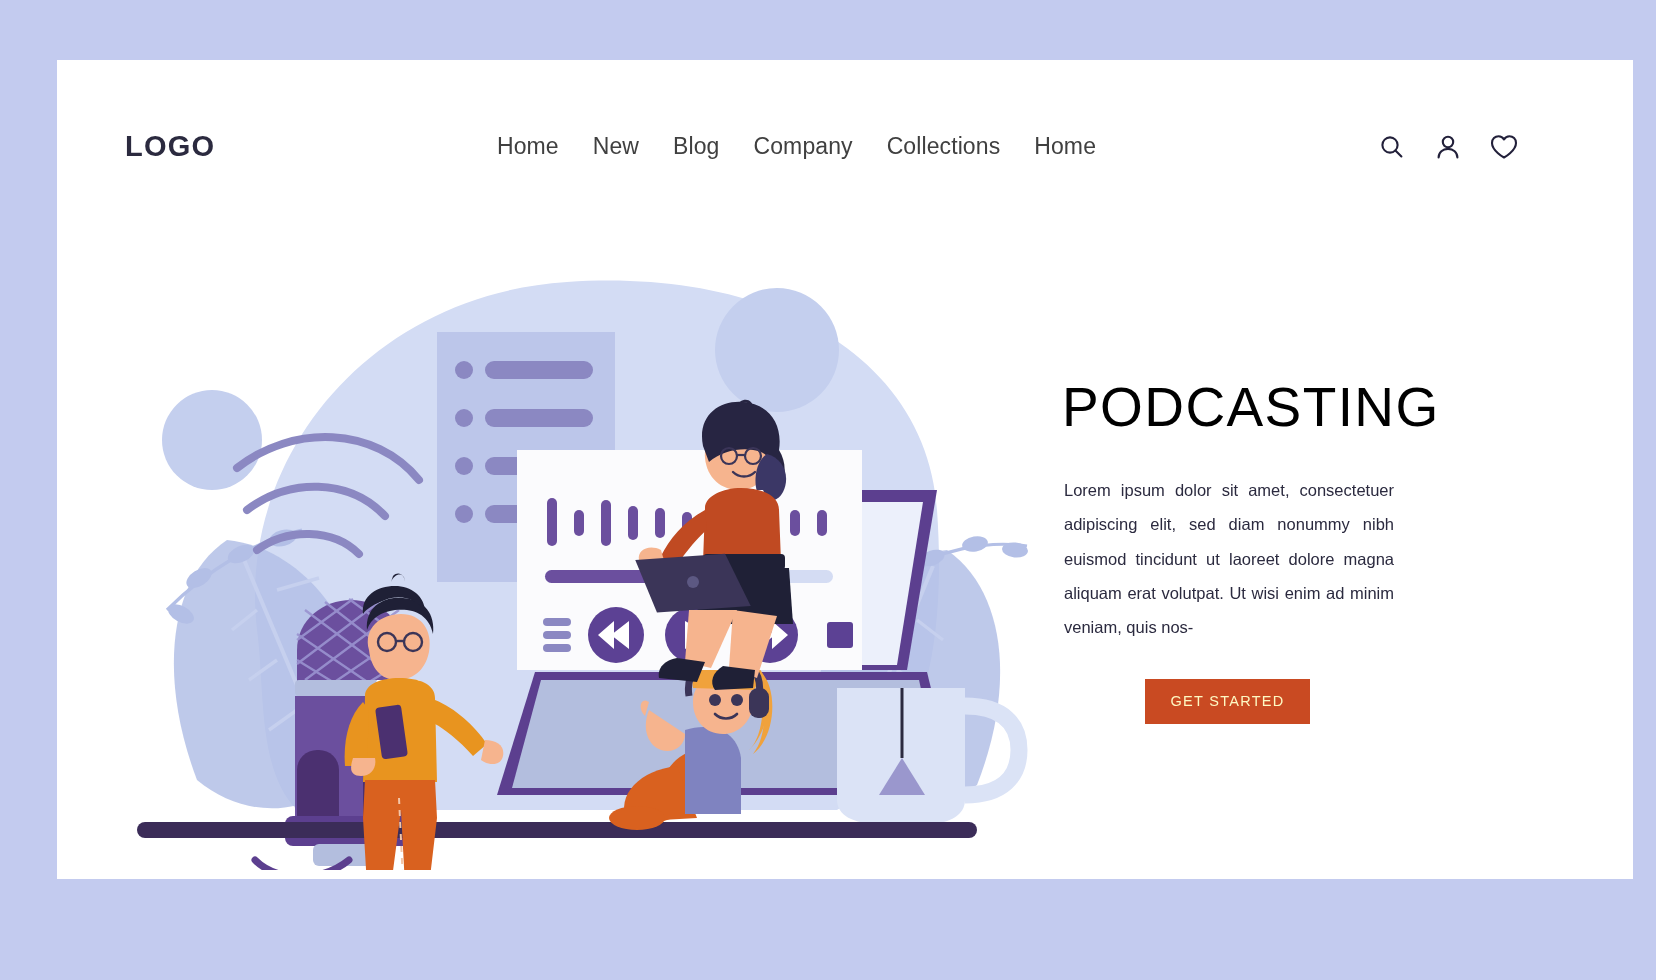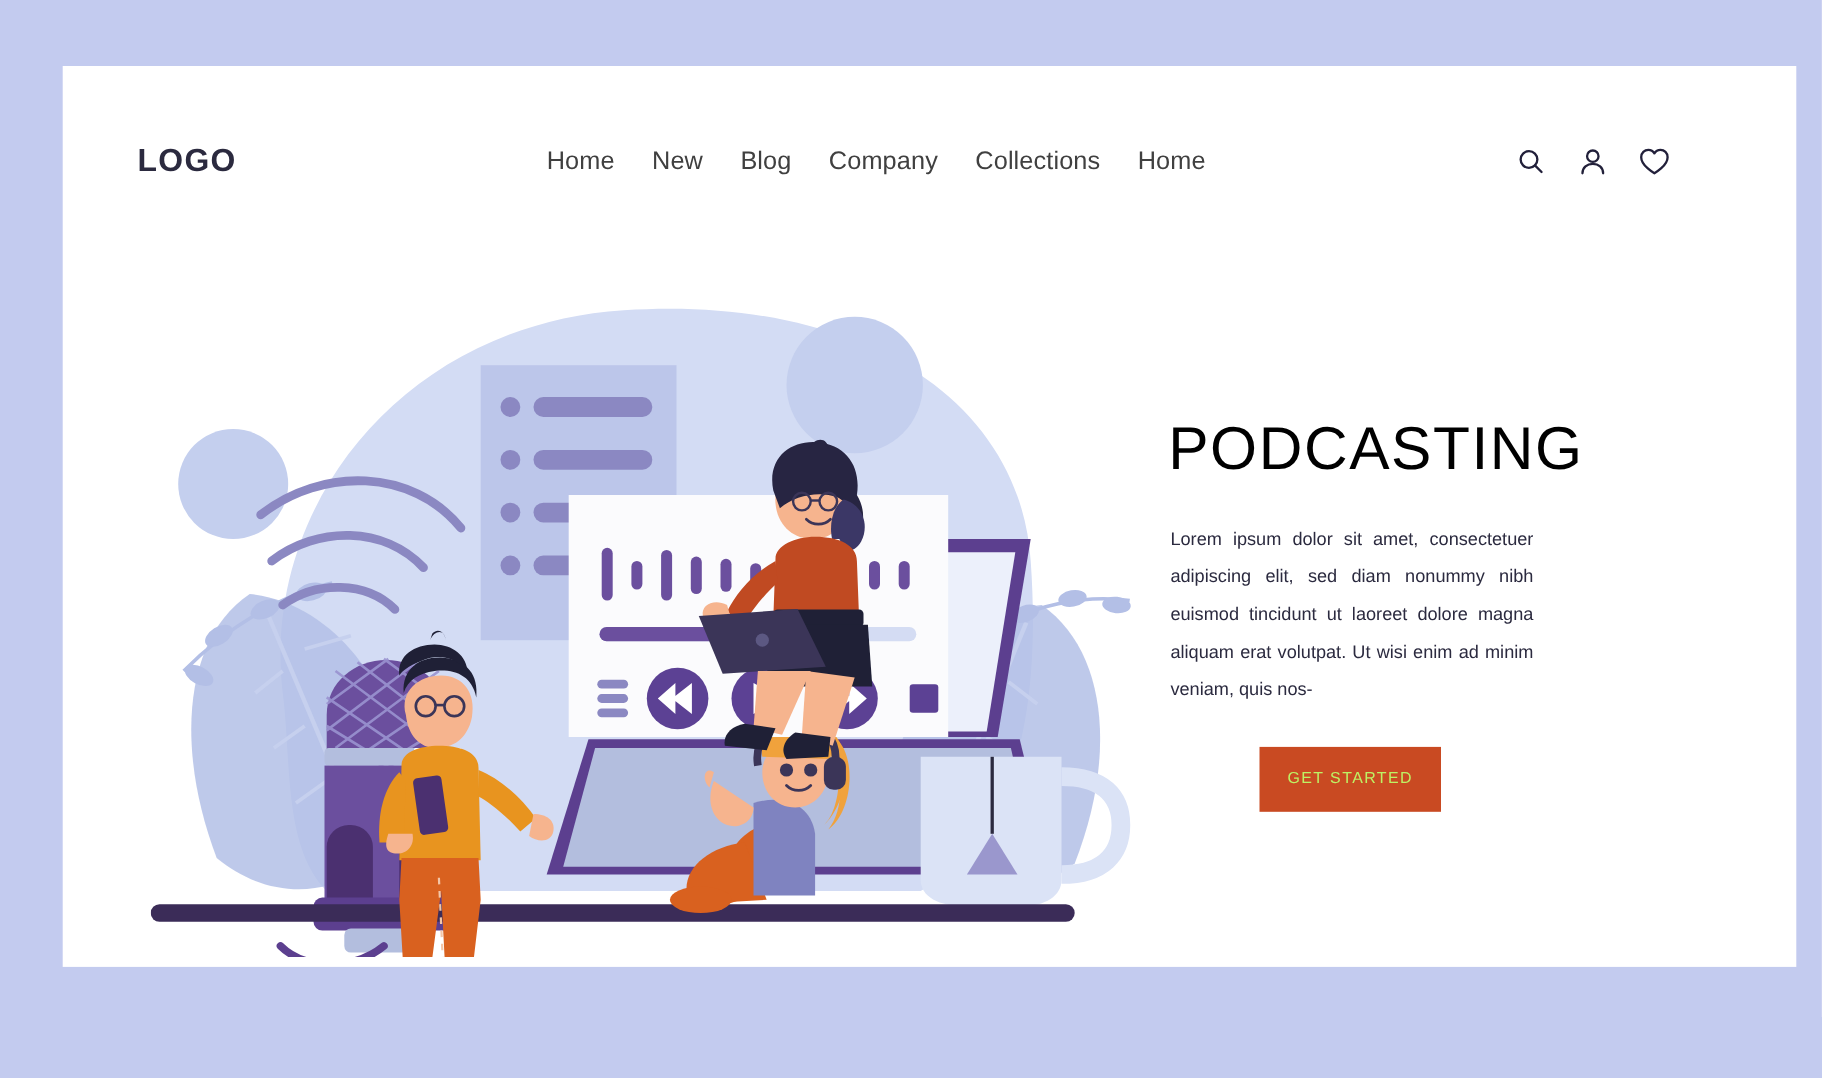--- a/index.html
+++ b/index.html
@@ -112,23 +112,23 @@
     line-height: 2.08;
     color: #2b2a3f;
     margin: 0 0 34px 12px;
     width: 330px;
     text-align: justify;
   }
   .cta {
     display: block;
     margin-left: 93px;
     width: 165px;
-    height: 59px;
+    height: 45px;
     background: #c94a22;
-    color: #bef264;
+    color: #fef9c3;
     border: none;
     font-size: 14.5px;
     letter-spacing: 1.3px;
     font-family: "Liberation Sans", sans-serif;
     cursor: pointer;
   }
 </style>
 </head>
 <body>
 

